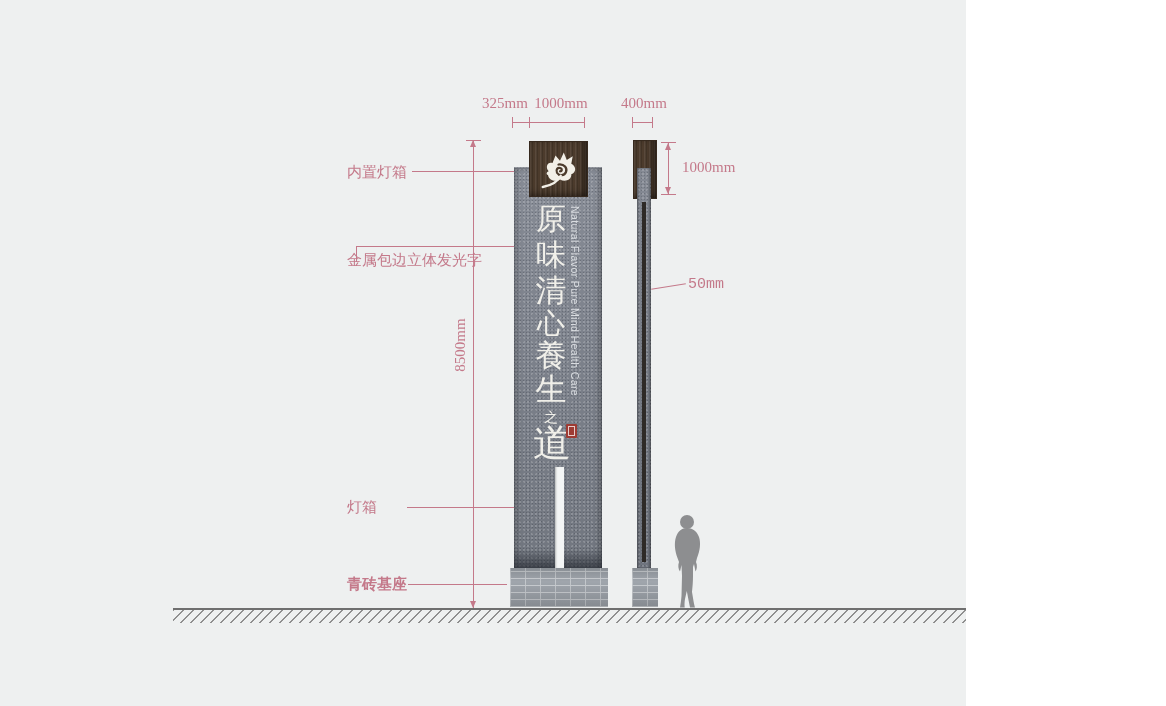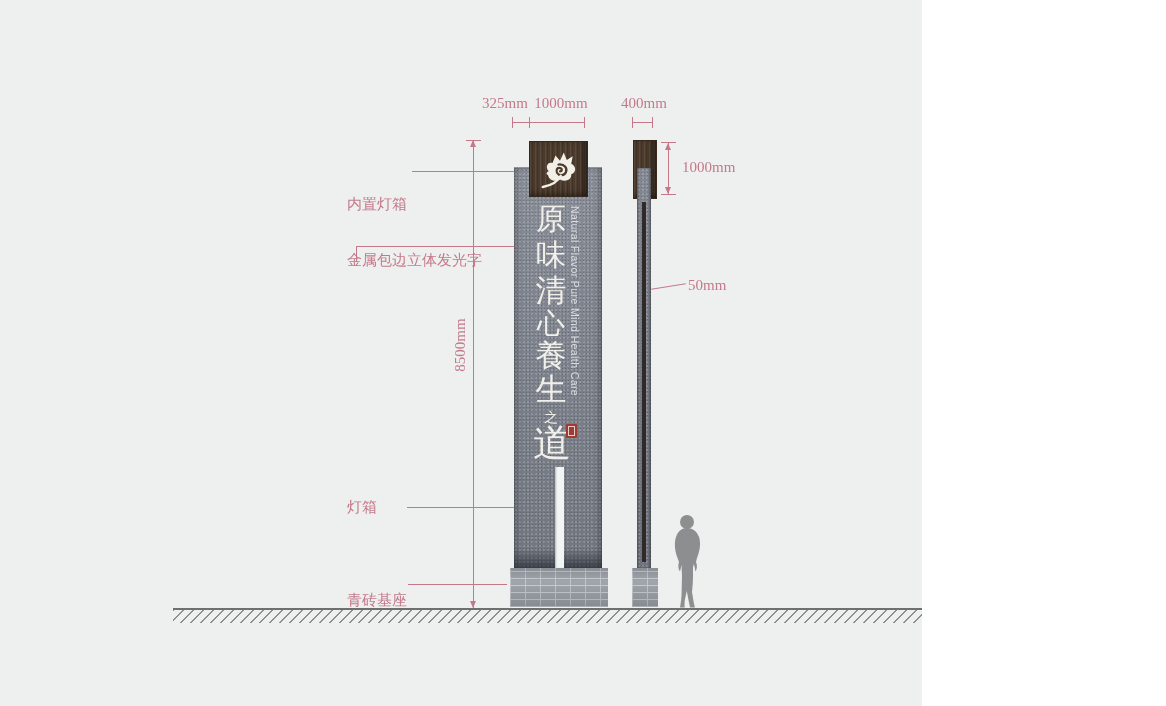--- a/index.html
+++ b/index.html
@@ -1,17 +1,17 @@
 <!DOCTYPE html>
 <html><head>
 <meta charset="utf-8">
 <style>
   html,body{margin:0;padding:0;}
   body{font-family:"Liberation Serif","DejaVu Serif",serif;}
-  .canvas{position:relative;width:922px;height:706px;background:#eef0f0;overflow:hidden;}
+  .canvas{position:relative;width:922px;height:706px;background:#eef0f0;overflow:hidden;padding-left:44px;}
 
   
   .dim{position:absolute;background:#c4798a;}
   .dim-label{position:absolute;color:#c4798a;font-size:15px;line-height:16px;white-space:nowrap;}
   .center{text-align:center;}
   .arrow{position:absolute;width:0;height:0;}
   .arrow-up{border-left:3.5px solid transparent;border-right:3.5px solid transparent;border-bottom:7px solid #c4798a;}
   .arrow-down{border-left:3.5px solid transparent;border-right:3.5px solid transparent;border-top:7px solid #c4798a;}
   .callout{position:absolute;left:347px;color:#c4798a;font-size:15px;line-height:16px;white-space:nowrap;}
 
@@ -97,33 +97,33 @@
   <div class="dim-label center" style="left:424px;top:337px;width:72px;transform:rotate(-90deg);">8500mm</div>
 
   <div class="dim" style="left:668px;top:143px;width:1px;height:51px;"></div>
   <div class="dim" style="left:661px;top:142px;width:15px;height:1px;"></div>
   <div class="dim" style="left:661px;top:194px;width:15px;height:1px;"></div>
   <div class="arrow arrow-up" style="left:665px;top:143px;"></div>
   <div class="arrow arrow-down" style="left:665px;top:187px;"></div>
   <div class="dim-label" style="left:682px;top:159px;">1000mm</div>
 
   <div class="dim" style="left:651px;top:286px;width:35px;height:1px;transform:rotate(-9deg);"></div>
-  <div class="dim-label" style="left:688px;top:277px;">50mm</div>
+  <div class="dim-label" style="left:688px;top:277px;font-family:Liberation Mono, monospace;">50mm</div>
 
-  <div class="callout" style="top:164px;margin-top:32px;">内置灯箱</div>
+  <div class="callout" style="top:164px;">内置灯箱</div>
   <div class="dim" style="left:412px;top:171px;width:125px;height:1px;"></div>
 
   <div class="callout" style="top:252px;">金属包边立体发光字</div>
   <div class="dim" style="left:356px;top:246px;width:200px;height:1px;"></div>
   <div class="dim" style="left:356px;top:246px;width:1px;height:16px;"></div>
 
   <div class="callout" style="top:499px;font-family:Liberation Serif, serif;">灯箱</div>
   <div class="dim" style="left:407px;top:507px;width:146px;height:1px;"></div>
 
-  <div class="callout" style="top:592px;">青砖基座</div>
+  <div class="callout" style="top:576px;font-weight:bold;">青砖基座</div>
   <div class="dim" style="left:408px;top:584px;width:99px;height:1px;"></div>
 
   <div class="sign-body"></div>
   <div class="sign-bottom-shadow"></div>
 
   <div class="logo-box wood">
     <svg width="45" height="46" viewBox="0 0 60 60">
       <path fill="#f2efe7" d="M17 33 C12 28 15 20 22 22 L26 12 L32 19 L37 8 L41 18 L49 13 L47 23 C54 26 54 35 47 37 C48 44 39 48 32 44 C26 48 17 45 16 38 C13 37 14 34 17 33 Z"></path>
       <path fill="none" stroke="#4c3b2c" stroke-width="3" stroke-linecap="round" d="M30 24 C38 23 42 29 40 34 C38 39 31 40 28 35 C26 31 29 27 33 29 C35 30 35 33 32 33"></path>
       <path fill="none" stroke="#f2efe7" stroke-width="3.2" stroke-linecap="round" d="M9 54 C20 52 29 47 33 39"></path>

